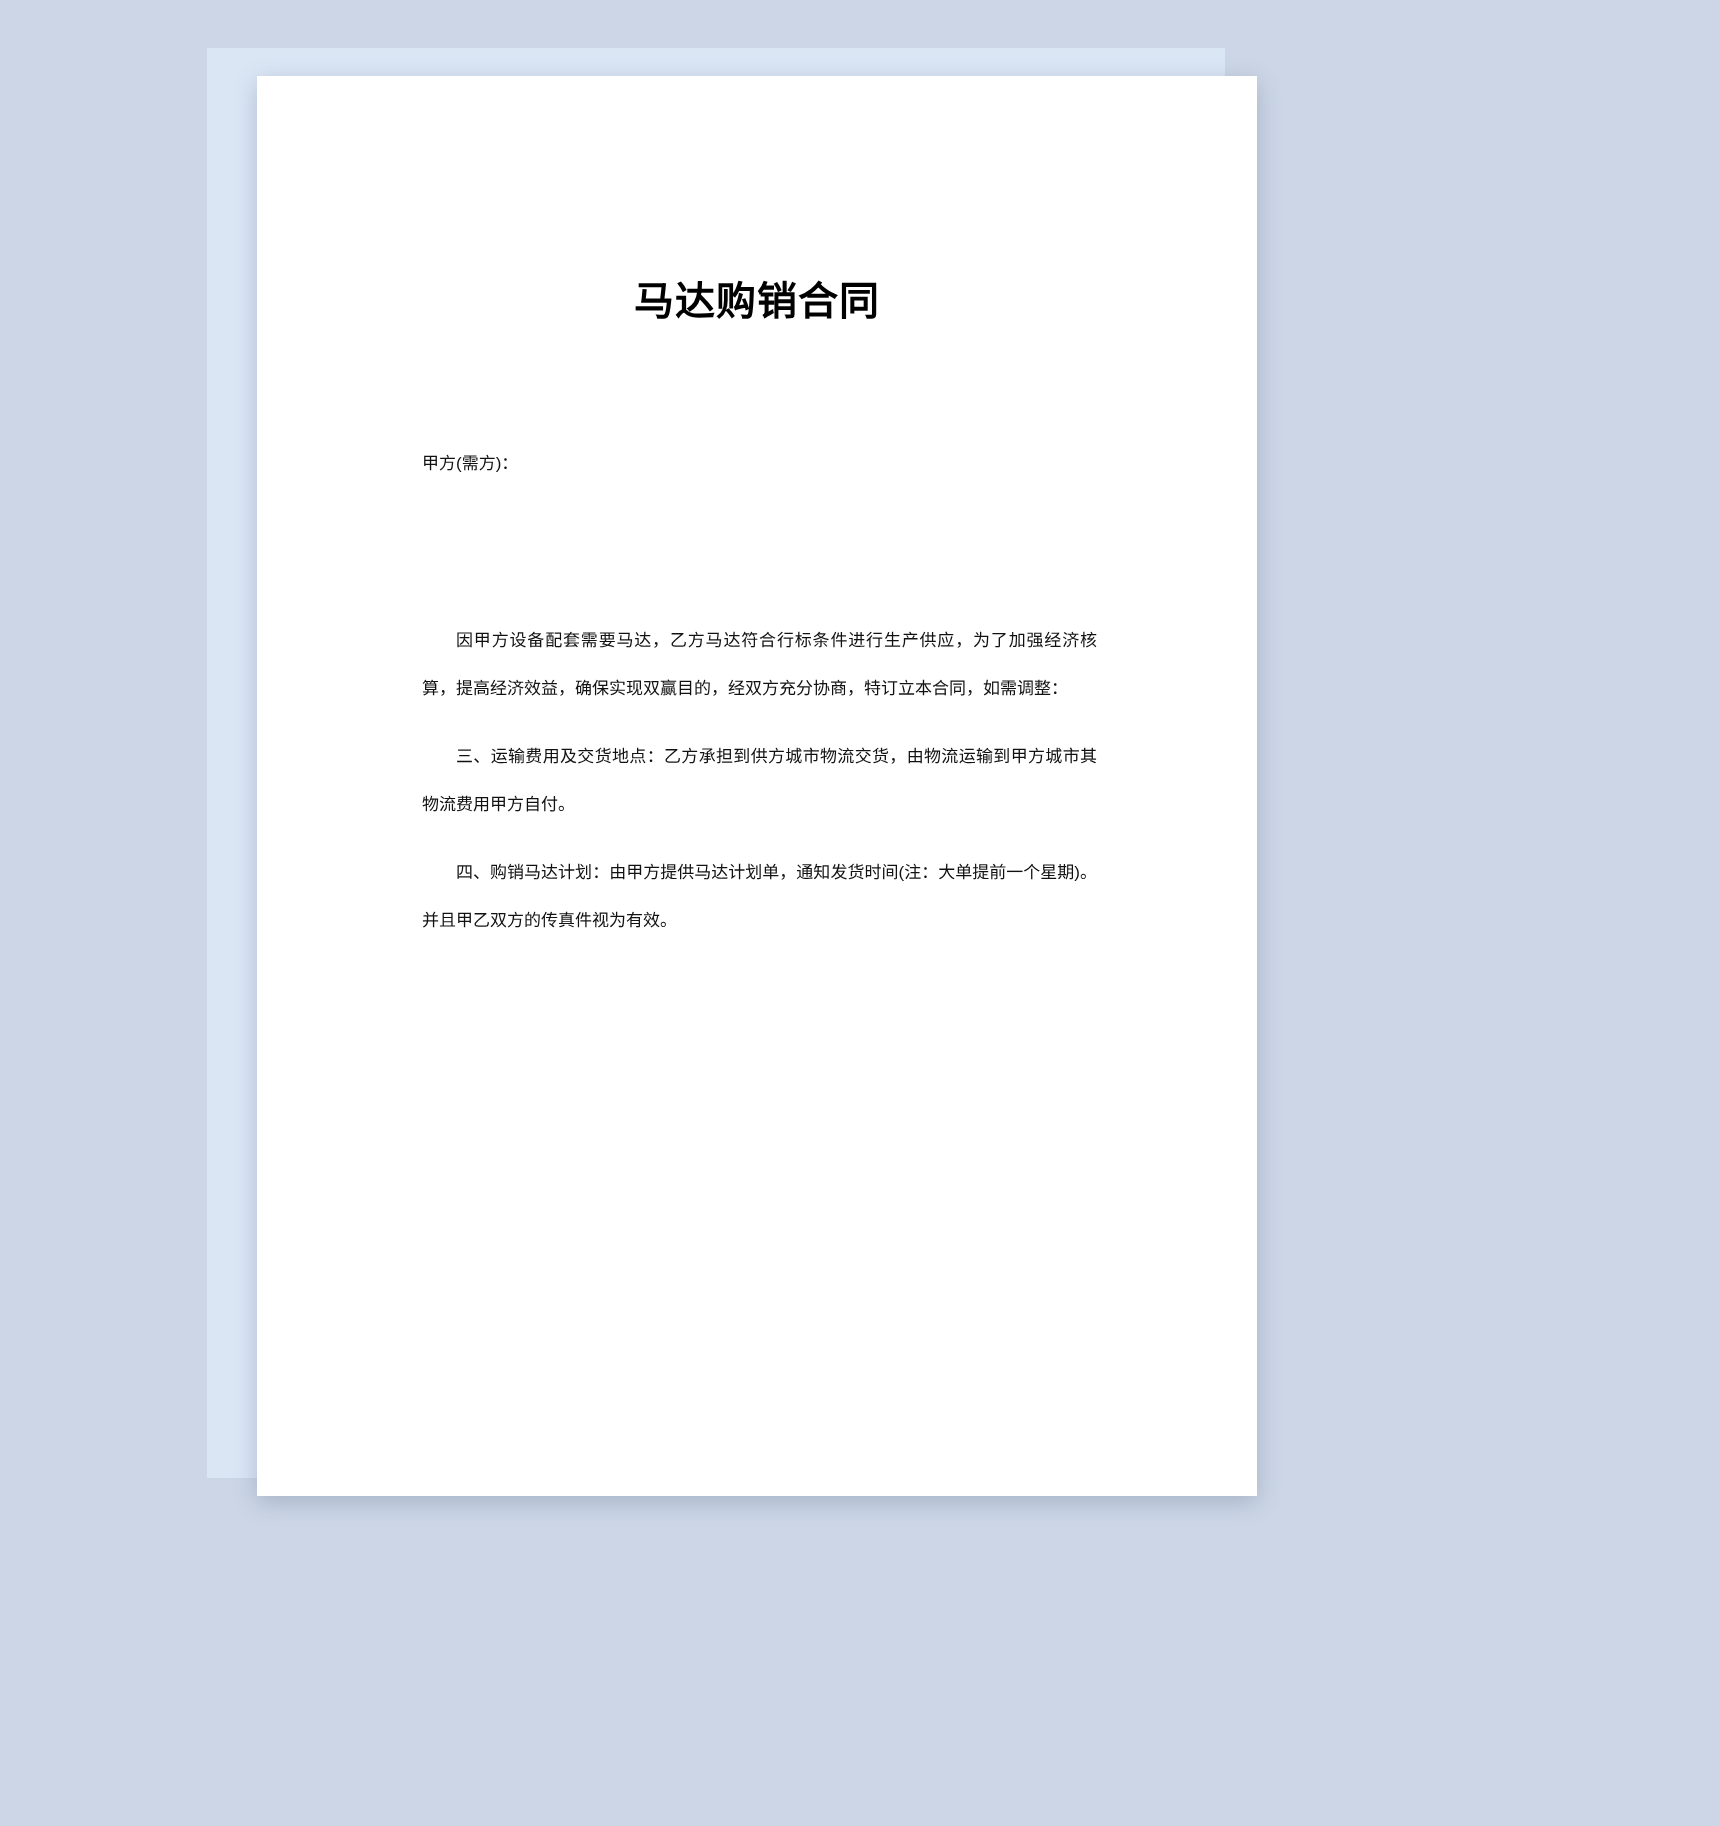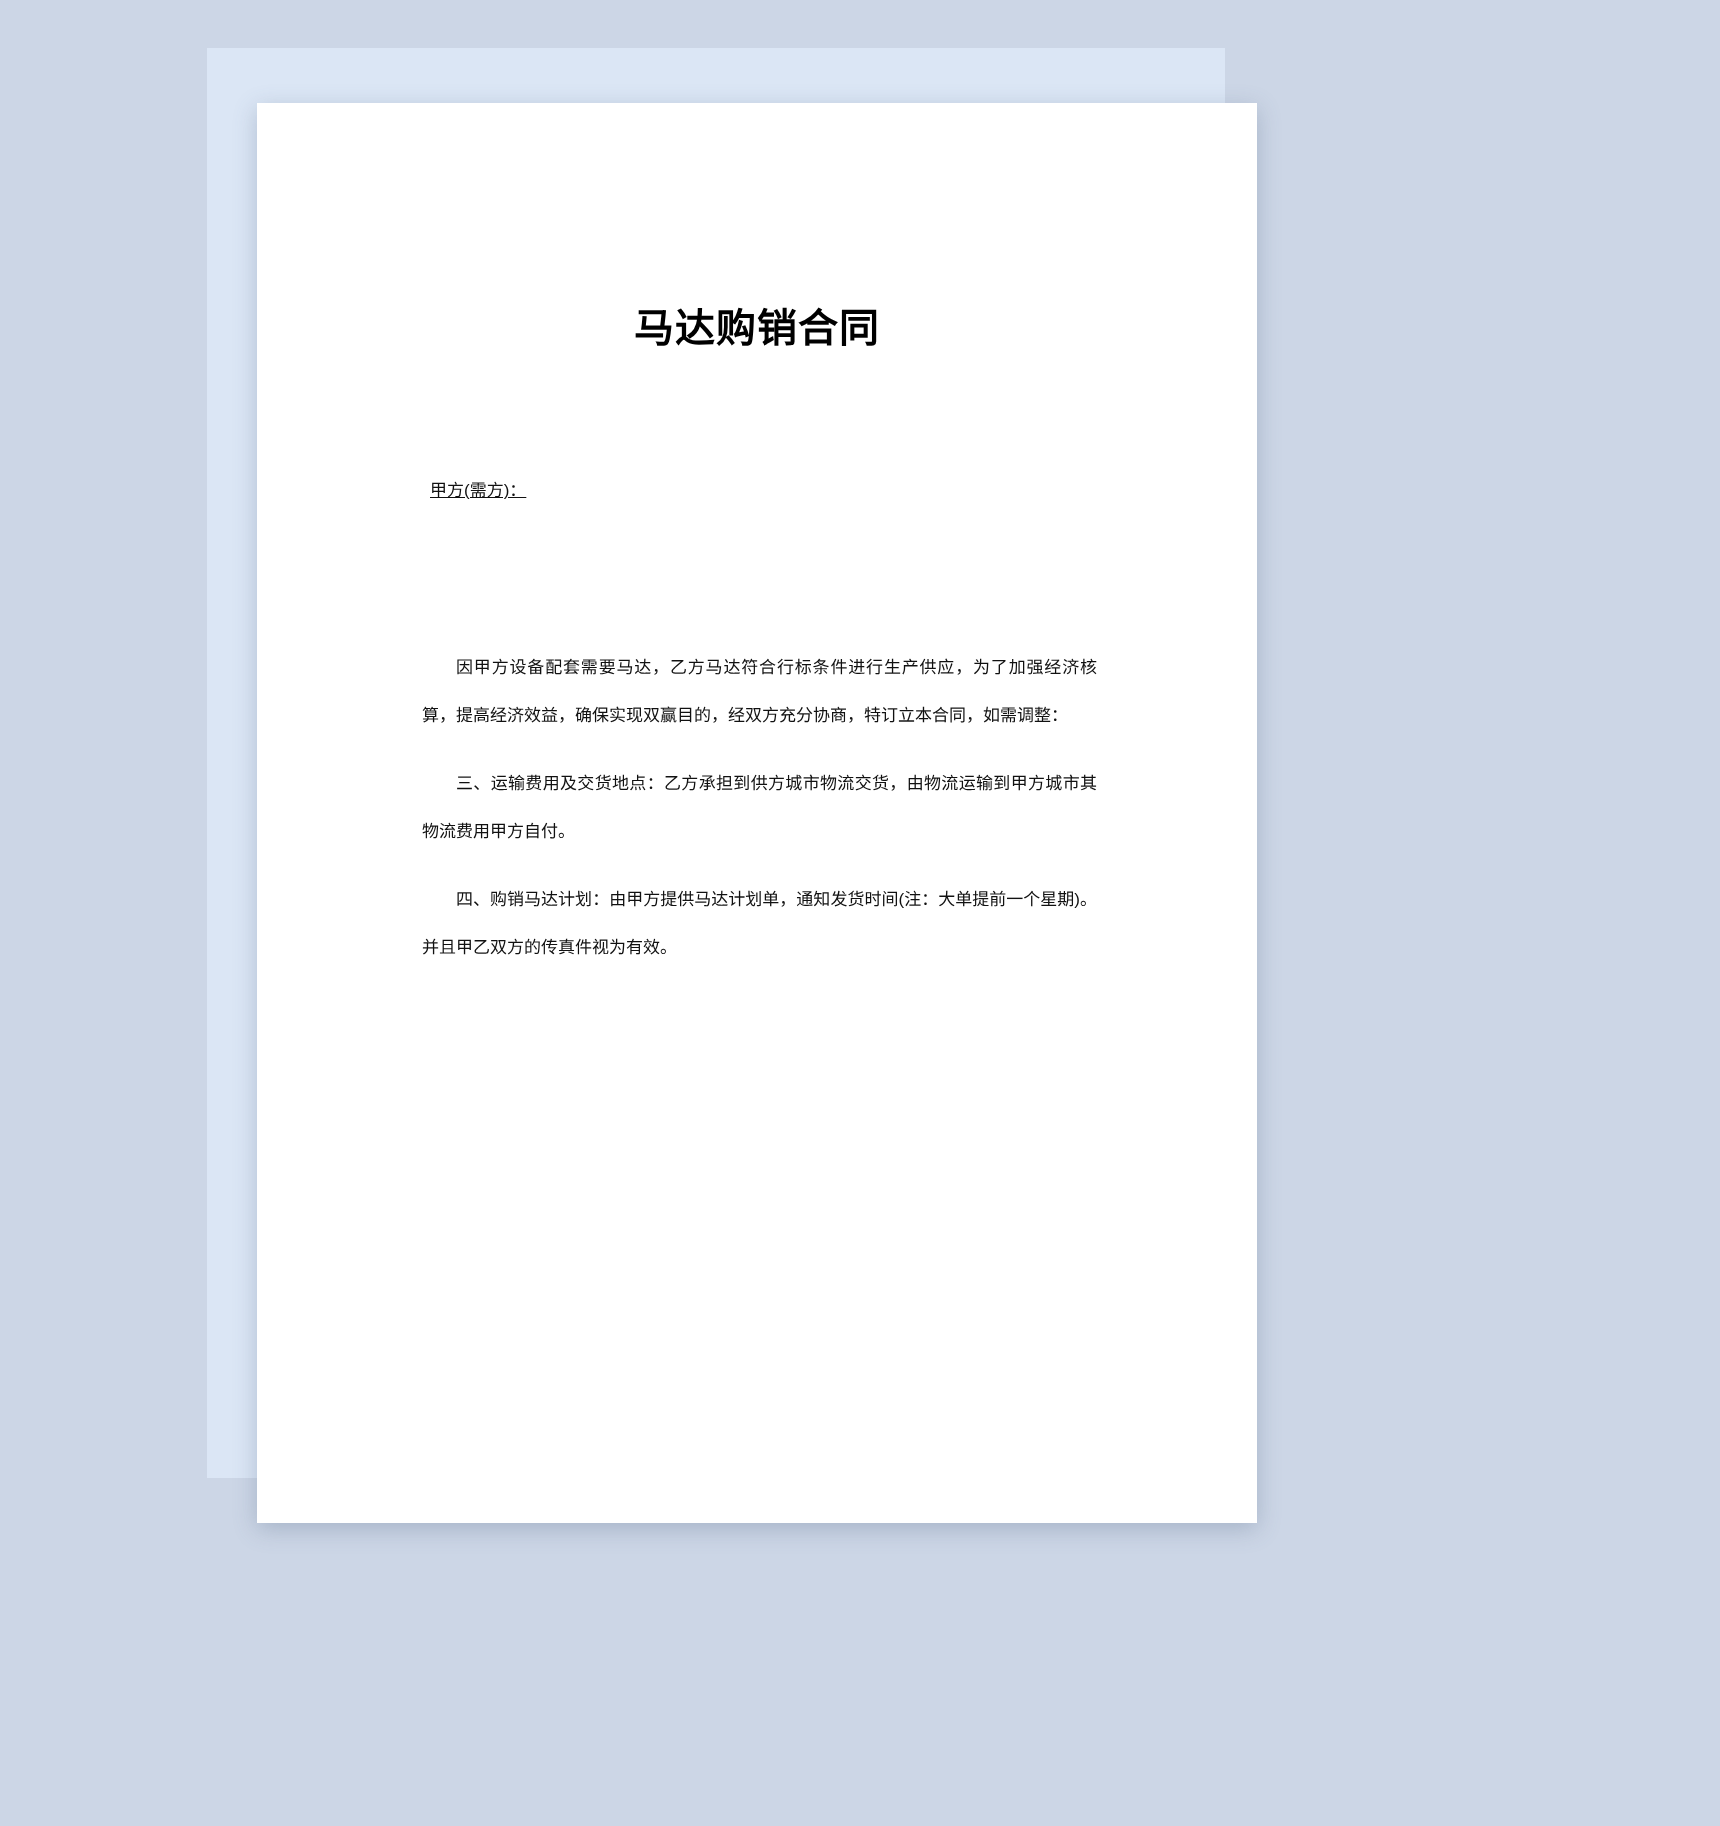--- a/index.html
+++ b/index.html
@@ -28,21 +28,21 @@
     top: 48px;
     width: 1018px;
     height: 1430px;
     background: #dbe6f5;
   }
 
   
   .page {
     position: absolute;
     left: 257px;
-    top: 103px;
+    top: 76px;
     width: 1000px;
     height: 1420px;
     background: #ffffff;
     box-shadow: 0 6px 22px rgba(80, 100, 130, 0.30);
     overflow: hidden;
   }
 
   .page-inner {
     position: absolute;
     left: 0;
@@ -67,22 +67,21 @@
     position: absolute;
     left: 165px;
     top: 373px;
     width: 675px;
   }
 
   .party-line {
     font-size: 17px;
     color: #111111;
     line-height: 30px;
-    margin: 0 0 46px 8px;
-    text-decoration: underline;
+    margin: 0 0 46px 0;
   }
 
   .spacer {
     height: 92px;
   }
 
   .para {
     font-size: 17px;
     color: #111111;
     line-height: 48px;

